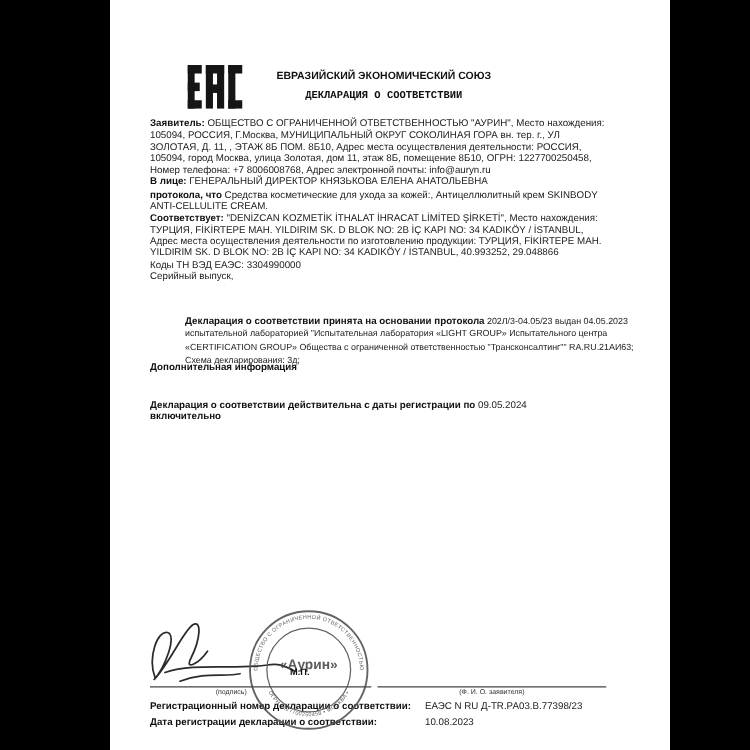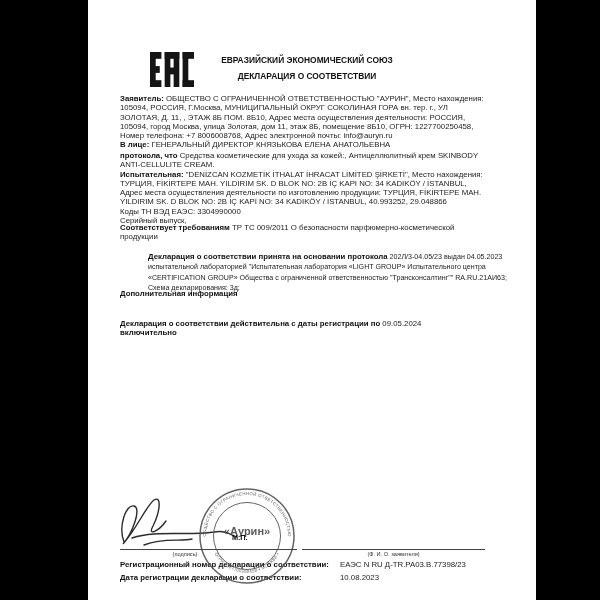--- a/index.html
+++ b/index.html
@@ -4,21 +4,21 @@
 <style>
   html,body{margin:0;padding:0;background:#000;}
   .canvas{position:relative;width:600px;height:600px;background:#000;overflow:hidden;
           font-family:"Liberation Sans", sans-serif;}
   .page{position:absolute;left:88px;top:0;width:448px;height:600px;background:#ffffff;color:#1c1c1c;}
   .abs{position:absolute;}
 
   
   .eac-logo{left:62px;top:52px;width:44px;height:35px;}
   .titles{left:62px;top:55px;width:314px;text-align:center;font-weight:bold;font-size:8.4px;line-height:10px;color:#111;}
-  .titles .t2{margin-top:6px;}
+  .titles .t2{margin-top:6px;font-family:Liberation Mono, monospace;}
 
   
   .para{left:32px;width:368px;font-size:7.8px;line-height:9.3px;color:#222;}
   .para b{color:#111;}
   .p-applicant{top:94px;}
   .p-declares{top:151px;}
   .p-compliance{top:223px;}
   .p-basis{top:252px;margin-left:28px;}
   .basis-text{font-size:7.1px;}
   .p-additional{top:289px;font-weight:bold;color:#111;}
@@ -69,28 +69,25 @@
       <div class="t2">ДЕКЛАРАЦИЯ О СООТВЕТСТВИИ</div>
     </div>
 
     <div class="abs para p-applicant">
       <b>Заявитель:</b><span> ОБЩЕСТВО С ОГРАНИЧЕННОЙ ОТВЕТСТВЕННОСТЬЮ "АУРИН", Место нахождения: 105094, РОССИЯ, Г.Москва, МУНИЦИПАЛЬНЫЙ ОКРУГ СОКОЛИНАЯ ГОРА вн. тер. г., УЛ ЗОЛОТАЯ, Д. 11, , ЭТАЖ 8Б ПОМ. 8Б10, Адрес места осуществления деятельности: РОССИЯ, 105094, город Москва, улица Золотая, дом 11, этаж 8Б, помещение 8Б10, ОГРН: 1227700250458, Номер телефона: +7 8006008768, Адрес электронной почты: info@auryn.ru</span><br>
       <b>В лице:</b><span> ГЕНЕРАЛЬНЫЙ ДИРЕКТОР КНЯЗЬКОВА ЕЛЕНА АНАТОЛЬЕВНА</span>
     </div>
 
     <div class="abs para p-declares">
       <b>протокола, что</b><span> Средства косметические для ухода за кожей:, Антицеллюлитный крем SKINBODY ANTI-CELLULITE CREAM.</span><br>
-      <b>Испытательная:</b><span> "DENİZCAN KOZMETİK İTHALAT İHRACAT LİMİTED ŞİRKETİ", Место нахождения: ТУРЦИЯ, FİKİRTEPE MAH. YILDIRIM SK. D BLOK NO: 2B İÇ KAPI NO: 34 KADIKÖY / İSTANBUL, Адрес места осуществления деятельности по изготовлению продукции: ТУРЦИЯ, FİKİRTEPE MAH. YILDIRIM SK. D BLOK NO: 2B İÇ KAPI NO: 34 KADIKÖY / İSTANBUL, 40.993252, 29.048866</span><br>
+      <b>Соответствует:</b><span> "DENİZCAN KOZMETİK İTHALAT İHRACAT LİMİTED ŞİRKETİ", Место нахождения: ТУРЦИЯ, FİKİRTEPE MAH. YILDIRIM SK. D BLOK NO: 2B İÇ KAPI NO: 34 KADIKÖY / İSTANBUL, Адрес места осуществления деятельности по изготовлению продукции: ТУРЦИЯ, FİKİRTEPE MAH. YILDIRIM SK. D BLOK NO: 2B İÇ KAPI NO: 34 KADIKÖY / İSTANBUL, 40.993252, 29.048866</span><br>
       <span>Коды ТН ВЭД ЕАЭС: 3304990000</span><br>
       <span>Серийный выпуск,</span>
     </div>
 
-    <div class="abs para p-compliance">
-      <b>Соответствует требованиям</b><span> ТР ТС 009/2011 О безопасности парфюмерно-косметической продукции</span>
-    </div>
 
     <div class="abs para p-basis">
       <b>Декларация о соответствии принята на основании протокола</b><span class="basis-text"> 202Л/3-04.05/23 выдан 04.05.2023 испытательной лабораторией "Испытательная лаборатория «LIGHT GROUP» Испытательного центра «CERTIFICATION GROUP» Общества с ограниченной ответственностью "Трансконсалтинг"" RA.RU.21АИ63; Схема декларирования: 3д;</span>
     </div>
     <div class="abs para p-additional">Дополнительная информация</div>
 
     <div class="abs para p-validity">
       <span>Декларация о соответствии действительна с даты регистрации по</span><span class="date"> 09.05.2024</span>
       <div>включительно</div>
     </div>

